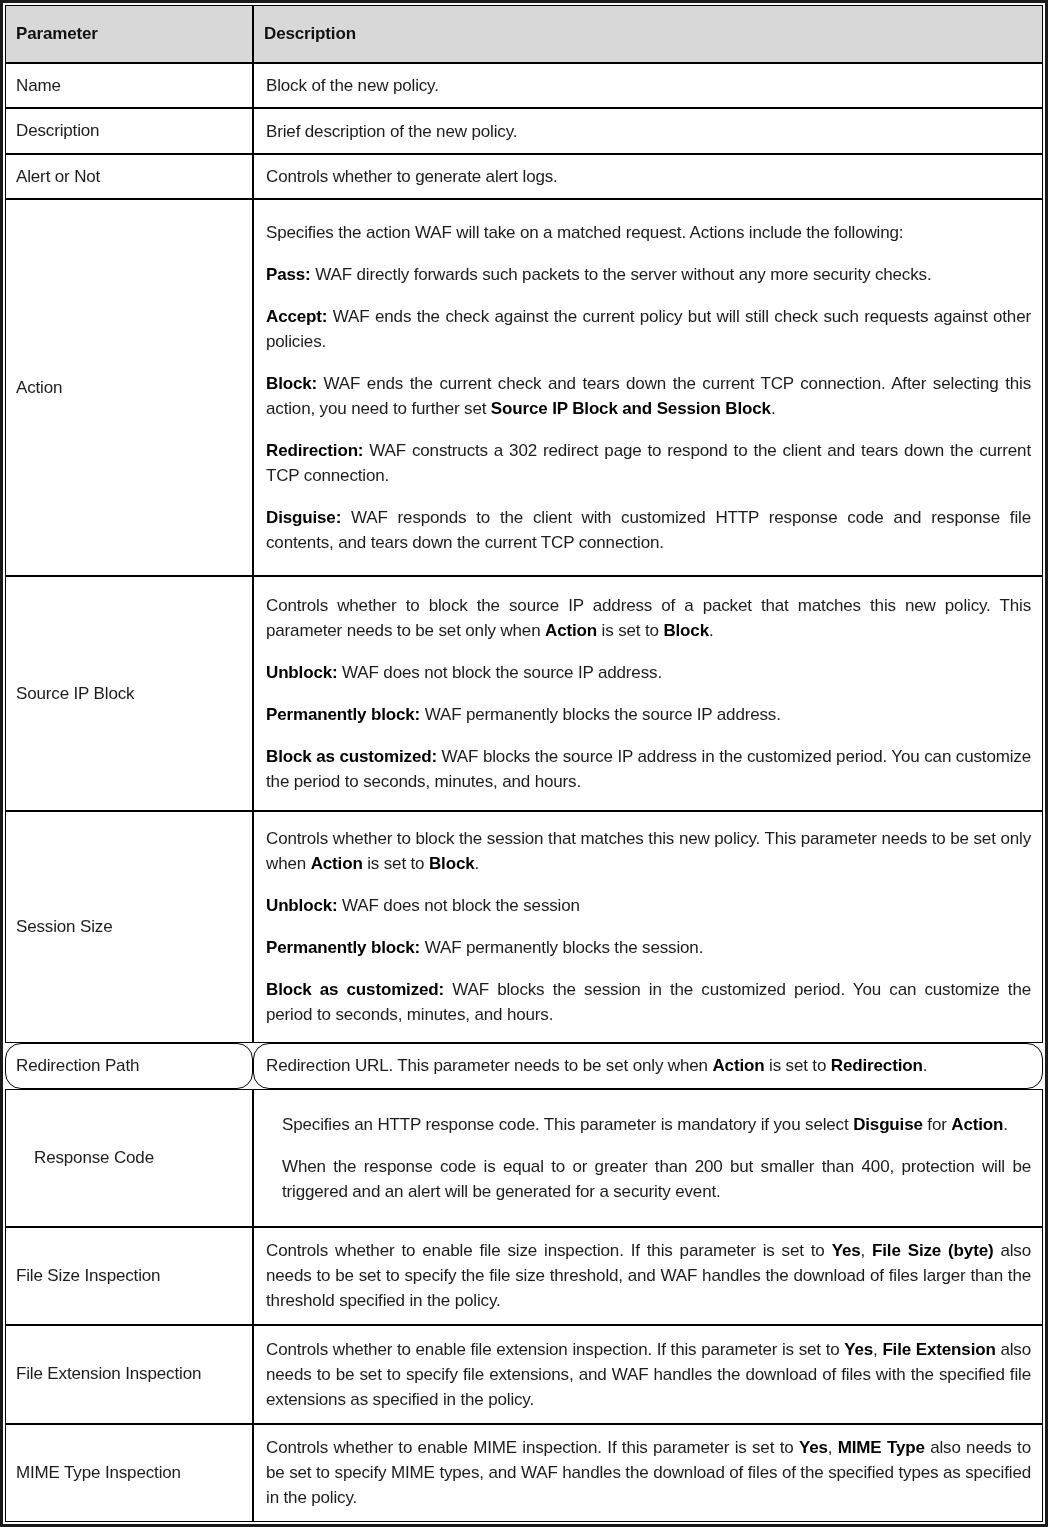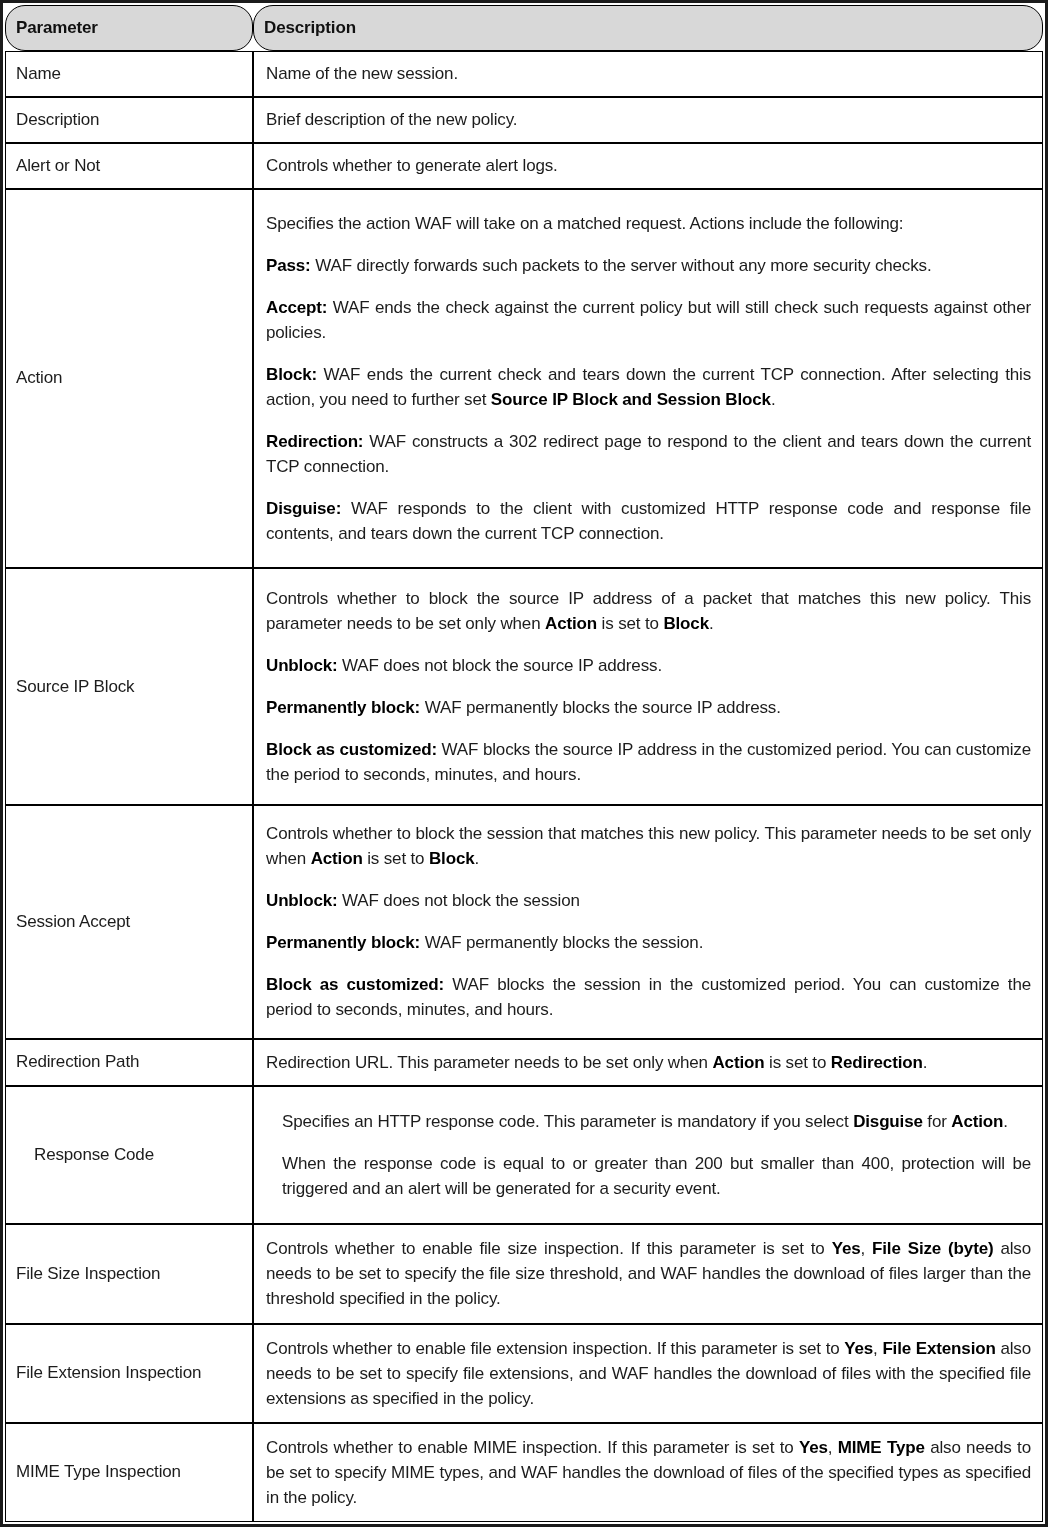--- a/index.html
+++ b/index.html
@@ -34,24 +34,23 @@
     border: 1.5px solid #000000;
     box-sizing: border-box;
     vertical-align: middle;
     font-size: 17px;
     letter-spacing: -0.15px;
   }
   thead th {
     background: #d8d8d8;
     text-align: left;
     font-weight: bold;
-    height: 46px;
+    height: 58px;
     padding: 4px 10px;
     color: #111111;
-    border-radius: 20px;
   }
   td.param {
     padding: 4px 8px 4px 10px;
     font-weight: normal;
   }
   td.desc {
     padding: 8px 11px 8px 12px;
   }
   td.desc p {
     margin: 0;
@@ -60,21 +59,21 @@
   }
   td.desc p + p { margin-top: 17px; }
   td.desc b { color: #000000; font-weight: bold; }
   
   tbody tr:nth-child(1) td  { height: 38px;  }
   tbody tr:nth-child(2) td  { height: 38px;  }
   tbody tr:nth-child(3) td  { height: 38px; margin-left: 15px;  }
   tbody tr:nth-child(4) td  { height: 356px; }
   tbody tr:nth-child(5) td  { height: 222px; }
   tbody tr:nth-child(6) td  { height: 218px; }
-  tbody tr:nth-child(7) td  { height: 44px;  }
+  tbody tr:nth-child(7) td  { height: 44px; border-radius: 16px;  }
   tbody tr:nth-child(8) td  { height: 130px; padding-left: 28px; }
   tbody tr:nth-child(9) td  { height: 60px;  }
   tbody tr:nth-child(10) td { height: 74px;  }
   tbody tr:nth-child(11) td { height: 84px;  }
   tbody tr:nth-child(12) td { height: 98px;  }
 </style>
 </head>
 <body>
 
 <div class="frame">
@@ -86,21 +85,21 @@
     <thead>
       <tr>
         <th>Parameter</th>
         <th>Description</th>
       </tr>
     </thead>
     <tbody>
         <tr>
           <td class="param">Name</td>
           <td class="desc">
-            <p>Name of the new session.</p>
+            <p>Block of the new policy.</p>
           </td>
         </tr>
         <tr>
           <td class="param">Description</td>
           <td class="desc">
             <p>Brief description of the new policy.</p>
           </td>
         </tr>
         <tr>
           <td class="param">Alert or Not</td>
@@ -122,21 +121,21 @@
         <tr>
           <td class="param">Source IP Block</td>
           <td class="desc">
             <p>Controls whether to block the source IP address of a packet that matches this new policy. This parameter needs to be set only when <b>Action</b> is set to <b>Block</b>.</p>
             <p><b>Unblock:</b> WAF does not block the source IP address.</p>
             <p><b>Permanently block:</b> WAF permanently blocks the source IP address.</p>
             <p><b>Block as customized:</b> WAF blocks the source IP address in the customized period. You can customize the period to seconds, minutes, and hours.</p>
           </td>
         </tr>
         <tr>
-          <td class="param">Session Accept</td>
+          <td class="param">Session Size</td>
           <td class="desc">
             <p>Controls whether to block the session that matches this new policy. This parameter needs to be set only when <b>Action</b> is set to <b>Block</b>.</p>
             <p><b>Unblock:</b> WAF does not block the session</p>
             <p><b>Permanently block:</b> WAF permanently blocks the session.</p>
             <p><b>Block as customized:</b> WAF blocks the session in the customized period. You can customize the period to seconds, minutes, and hours.</p>
           </td>
         </tr>
         <tr>
           <td class="param">Redirection Path</td>
           <td class="desc">

